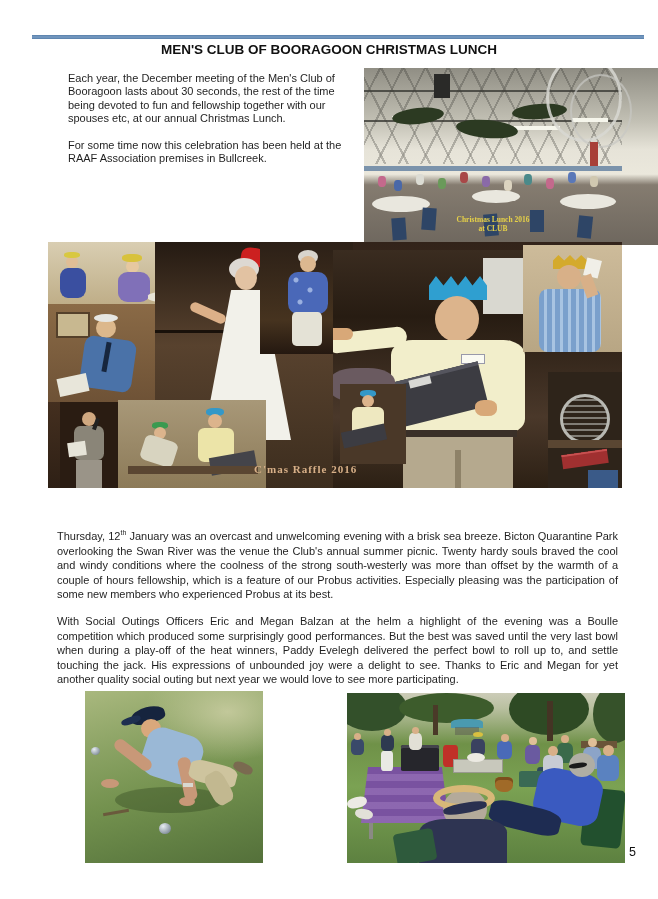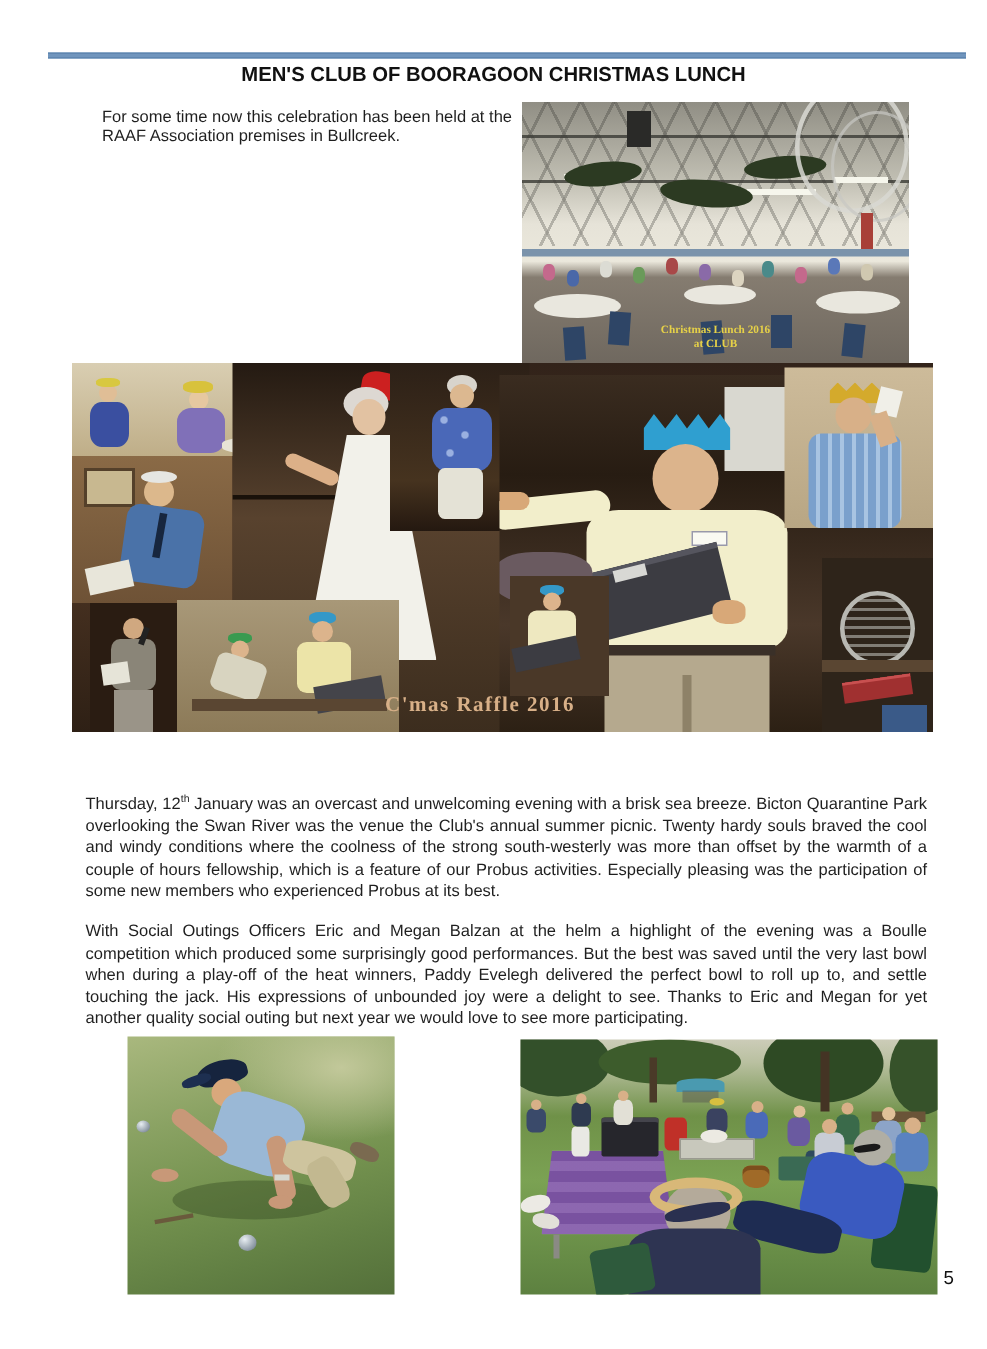--- a/index.html
+++ b/index.html
@@ -20,25 +20,26 @@
 </head>
 <body>
 
 <div class="page">
 
   <div class="divider" style="background: rgb(112, 149, 189);"></div>
 
   <div class="title" style="top:42px;">MEN'S CLUB OF BOORAGOON CHRISTMAS LUNCH</div>
 
   <div class="leftcol">
+    <p>Each year, the December meeting of the Men's Club of Booragoon lasts about 30 seconds, the rest of the time being devoted to fun and fellowship together with our spouses etc, at our annual Christmas Lunch.</p>
     <p>For some time now this celebration has been held at the RAAF Association premises in Bullcreek.</p>
   </div>
 
-  <div class="photo" style="left:348px;top:68px;width:258px;height:177px;
-              background:linear-gradient(180deg,#908e84 0%,#c2c0b4 30%,#e6e3d8 46%,#ebe8dc 60%,#857c70 66%,#6e675e 100%);">
+  <div class="photo" style="left:364px;top:68px;width:258px;height:177px;
+              background:linear-gradient(180deg,#908e84 0%,#c2c0b4 30%,#e6e3d8 46%,#ebe8dc 60%,#857c70 66%,#6e675e 100%);padding-left:37px;">
     <div class="s" style="left:0;top:0;width:258px;height:96px;opacity:.45;
                 background:repeating-linear-gradient(63deg,rgba(42,42,38,0) 0 18px,rgba(42,42,38,.6) 18px 20px),
                            repeating-linear-gradient(-63deg,rgba(42,42,38,0) 0 18px,rgba(42,42,38,.6) 18px 20px);"></div>
     <div class="s" style="left:0;top:22px;width:258px;height:2px;background:#3a3a34;opacity:.8;"></div>
     <div class="s" style="left:0;top:52px;width:258px;height:2px;background:#3a3a34;opacity:.8;"></div>
     <div class="s" style="left:70px;top:6px;width:16px;height:24px;background:#2a2a28;"></div>
     <div class="s" style="left:28px;top:48px;width:46px;height:4px;background:#f6f6ec;"></div>
     <div class="s" style="left:150px;top:58px;width:46px;height:4px;background:#f6f6ec;"></div>
     <div class="s" style="left:208px;top:50px;width:36px;height:4px;background:#f6f6ec;"></div>
     <div class="s" style="left:28px;top:40px;width:52px;height:16px;background:#2c3a22;border-radius:50%;transform:rotate(-6deg);"></div>
@@ -178,21 +179,21 @@
       <div class="s" style="left:2px;top:44px;width:44px;height:16px;background:#3c3c42;transform:rotate(-12deg);"></div>
     </div>
 
     <div class="s" style="left:500px;top:130px;width:74px;height:116px;background:#2e241a;overflow:hidden;">
       <div class="s" style="left:12px;top:22px;width:44px;height:44px;border:3px solid #b8b8b2;border-radius:50%;
                   background:repeating-linear-gradient(0deg,transparent 0 4px,rgba(184,184,178,.6) 4px 6px);"></div>
       <div class="s" style="left:0;top:68px;width:74px;height:8px;background:#5a4632;"></div>
       <div class="s" style="left:14px;top:80px;width:46px;height:14px;background:#a03030;transform:rotate(-8deg);box-shadow:inset 0 2px 0 #c85050;"></div>
       <div class="s" style="left:40px;top:98px;width:30px;height:18px;background:#3a5a88;"></div>
     </div>
-    <div class="s capser" style="left:182px;top:221px;width:180px;text-align:center;color:#d8b088;font-size:14px;letter-spacing:1px;">C'mas Raffle 2016</div>
+    <div class="s capser" style="left:206px;top:221px;width:180px;text-align:left;color:#d8b088;font-size:11px;letter-spacing:1px;">C'mas Raffle 2016</div>
   </div>
 
 
   <div class="jpara" style="top:529px;">
     <span>Thursday, 12</span><sup class="th">th</sup><span> January was an overcast and unwelcoming evening with a brisk sea breeze.  Bicton Quarantine Park overlooking the Swan River was the venue the Club's annual summer picnic. Twenty hardy souls braved the cool and windy conditions where the coolness of the strong south-westerly was more than offset by the warmth of a couple of hours fellowship, which is a feature of our Probus activities. Especially pleasing was the participation of some new members who experienced Probus at its best.</span>
   </div>
 
   <div class="jpara" style="top:614px;">With Social Outings Officers Eric and Megan Balzan at the helm a highlight of the evening was a Boulle competition which produced some surprisingly good performances. But the best was saved until the very last bowl when during a play-off of the heat winners, Paddy Evelegh delivered the perfect bowl to roll up to, and settle touching the jack. His expressions of unbounded joy were a delight to see. Thanks to Eric and Megan for yet another quality social outing but next year we would love to see more participating.</div>
 
   <div class="photo" style="left:85px;top:691px;width:178px;height:172px;

